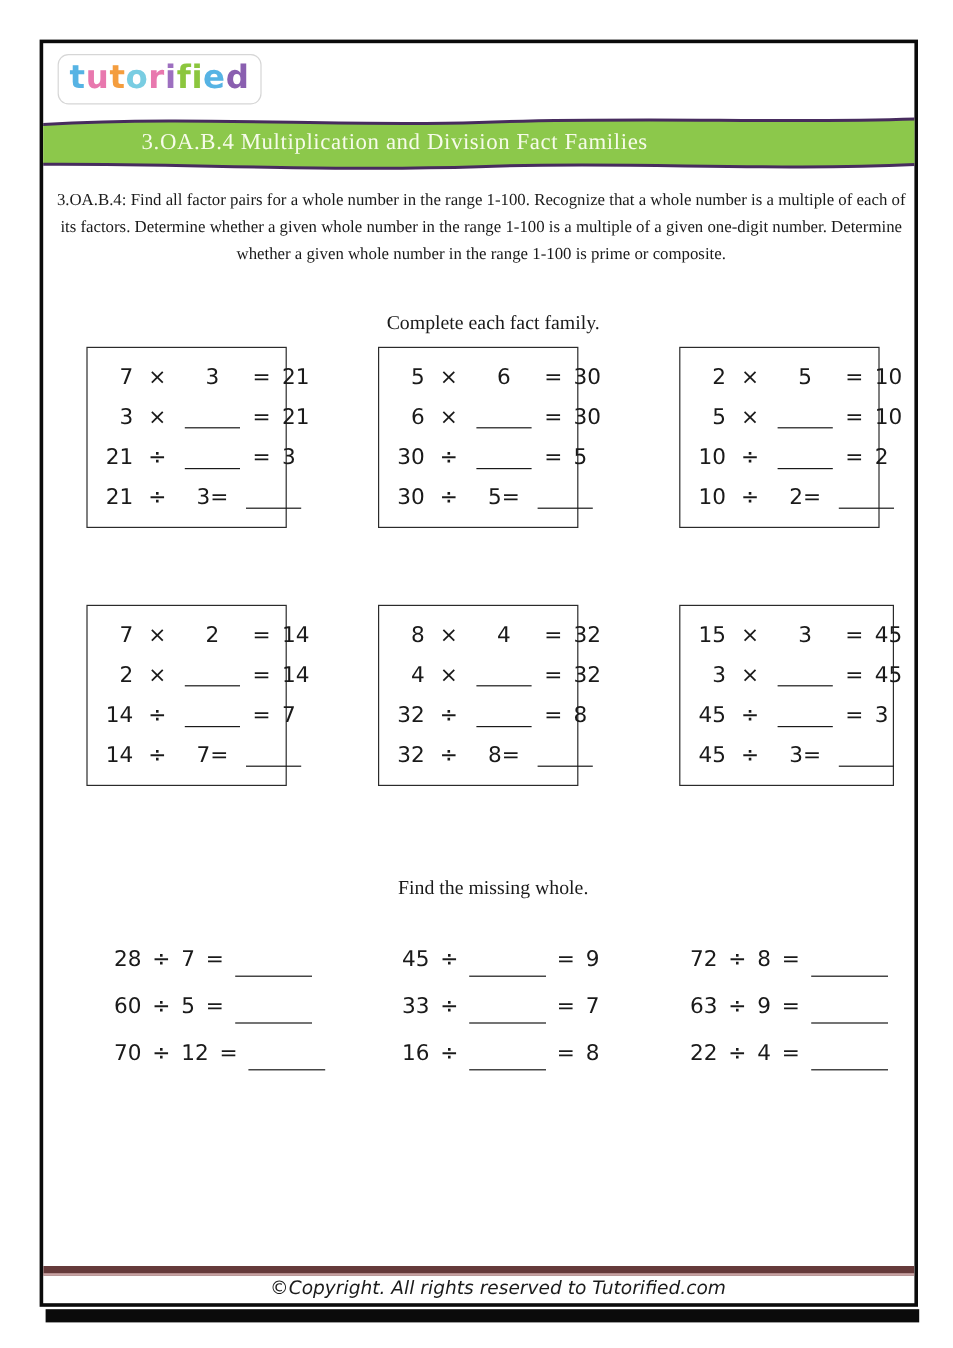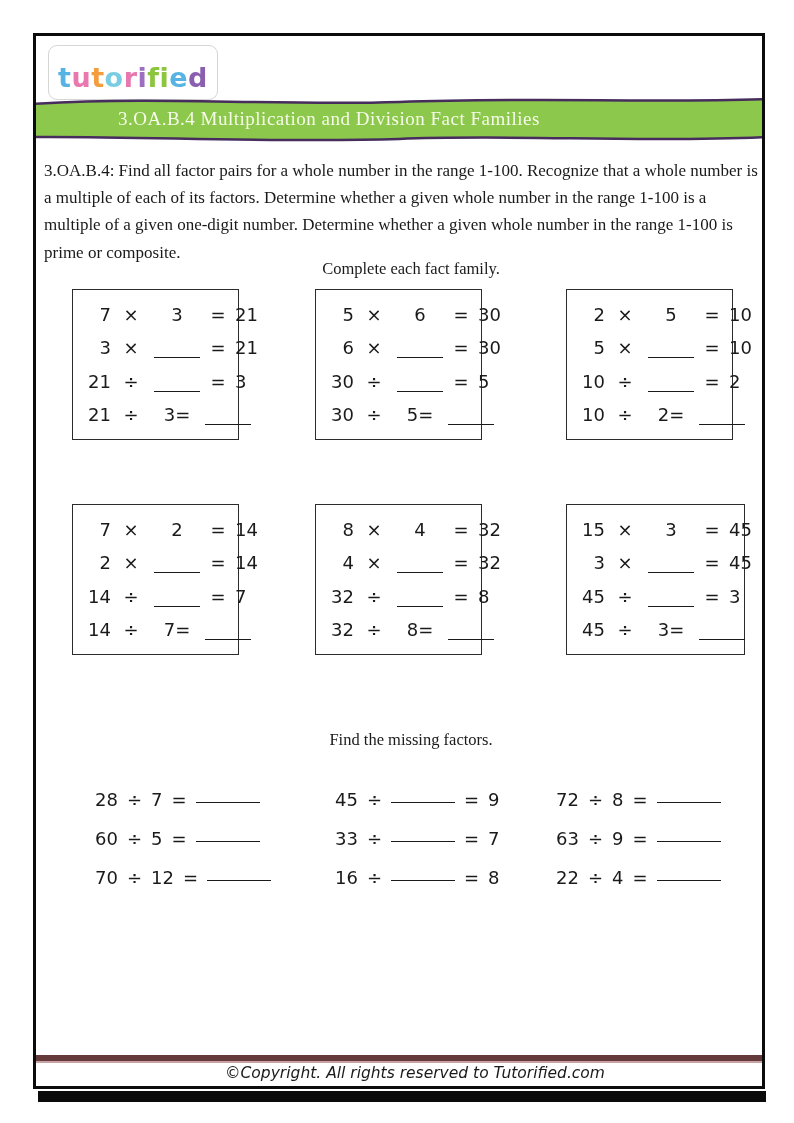--- a/index.html
+++ b/index.html
@@ -10,37 +10,37 @@
   .page{
     position:absolute;left:33px;top:33px;width:726px;height:1050px;
     border:3px solid #0b0b0b;background:#fff;overflow:hidden;
   }
   .page-shadow{
     position:absolute;left:38px;top:1091px;width:728px;height:11px;background:#0b0b0b;
   }
   
   .logo{
     position:absolute;left:12px;top:9px;background:#fff;
-    border:1px solid #d6d6d6;border-radius:9px;padding:15px 9px 4px 9px;
+    border:1px solid #d6d6d6;border-radius:9px;padding:2px 9px 4px 9px;
     font-weight:bold;font-size:27px;letter-spacing:.5px;line-height:1.25;
   }
   .logo span{display:inline-block;}
   
   .banner{position:absolute;left:-4px;top:56px;width:734px;height:56px;}
   .banner svg{position:absolute;left:0;top:0;width:100%;height:100%;}
   .banner-title{
     position:absolute;left:86px;top:50%;transform:translateY(-54%);
     white-space:nowrap;font-family:Liberation Serif, serif;
     font-size:19px;letter-spacing:.5px;
   }
   
   .standard{
     position:absolute;left:8px;top:121px;width:714px;margin:0;
-    font-family:"Liberation Serif",serif;font-size:17px;line-height:1.6;
-    text-align:left;
+    font-family:"Liberation Serif",serif;font-size:14px;line-height:1.6;
+    text-align:center;
   }
   
   .sec{
     position:absolute;left:0;width:726px;margin:12px;text-align:center;
     font-family:"Liberation Serif",serif;font-weight:normal;font-size:16.5px;
   }
   .s1{top:211px;}
   .s2{top:682px;}
   
   .boxrow{position:absolute;left:0;top:253px;width:726px;height:156px;}
@@ -65,21 +65,21 @@
     display:inline-block;border-bottom:1.7px solid #1a1a1a;
     height:2px;margin-bottom:-4px;
   }
   .cb .blank{width:46px;}
   .cc .blank{width:46px;}
   .frow.tail .cc .blank{margin-left:-30px;}
   
   .problems{position:absolute;left:0;top:752px;width:726px;}
   .pcol{position:absolute;top:0;}
   .mrow{
-    display:flex;align-items:center;gap:9px;
+    display:flex;align-items:flex-end;gap:9px;
     font-size:18px;height:22px;margin-bottom:17px;white-space:nowrap;
   }
   .mrow .blank{width:64px;}
   
   .foot-bar{position:absolute;left:0;top:1019px;width:726px;height:6px;}
   .copyright{
     position:absolute;left:16px;top:1028px;width:726px;text-align:center;
     font-style:italic;font-size:15.5px;font-family:"DejaVu Sans",sans-serif;
   }
 </style>
@@ -293,21 +293,21 @@
             <span class="ca">45</span>
             <span class="cop">÷</span>
             <span class="cb">3=</span>
             <span class="ceq"></span>
             <span class="cc"><span class="blank"></span></span>
           </div>
         </div>
       </div>
     </div>
 
-  <h3 class="sec s2">Find the missing factors.</h3>
+  <h3 class="sec s2">Find the missing whole.</h3>
 
   <div class="problems" id="problems">
       <div class="pcol" style="left: 59px;">
         <div class="mrow">
           <span>28</span>
           <span>÷</span>
           <span>7</span>
           <span>=</span>
           <span class="blank"></span>
         </div>
@@ -342,21 +342,21 @@
           <span>7</span>
         </div>
         <div class="mrow">
           <span>16</span>
           <span>÷</span>
           <span class="blank"></span>
           <span>=</span>
           <span>8</span>
         </div>
       </div>
-      <div class="pcol" style="left: 520px;">
+      <div class="pcol" style="left: 539px;">
         <div class="mrow">
           <span>72</span>
           <span>÷</span>
           <span>8</span>
           <span>=</span>
           <span class="blank"></span>
         </div>
         <div class="mrow">
           <span>63</span>
           <span>÷</span>

